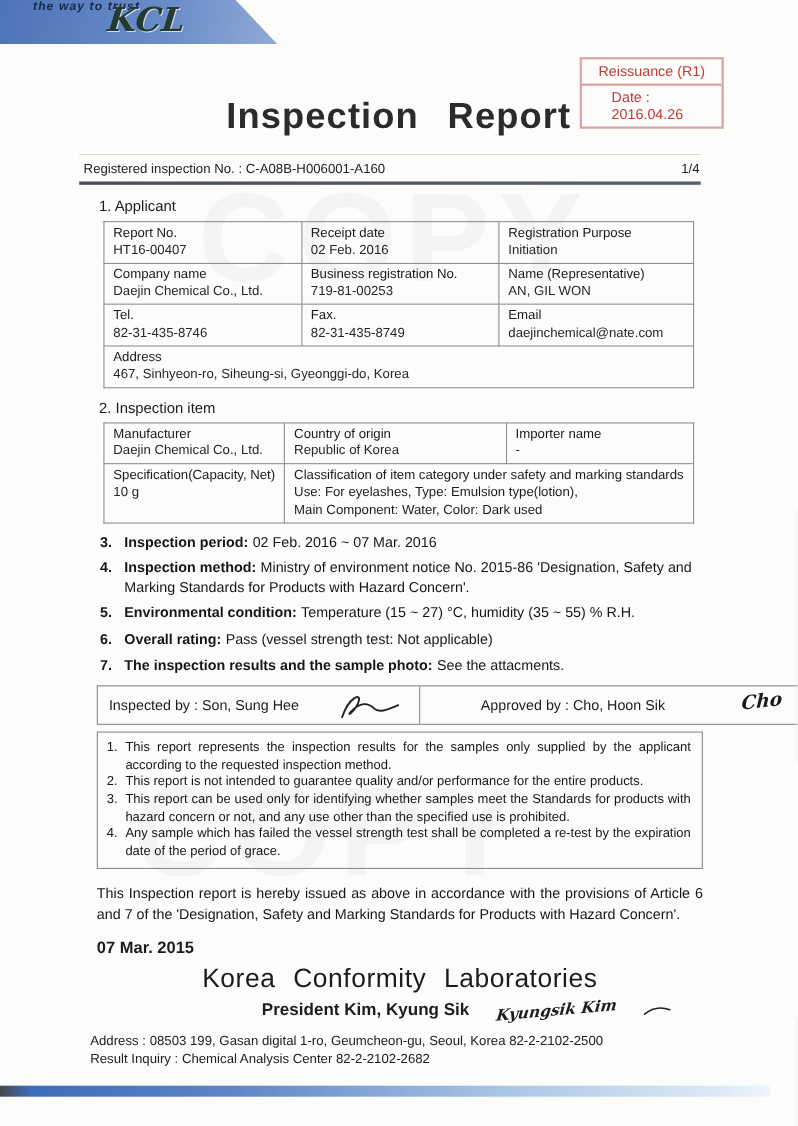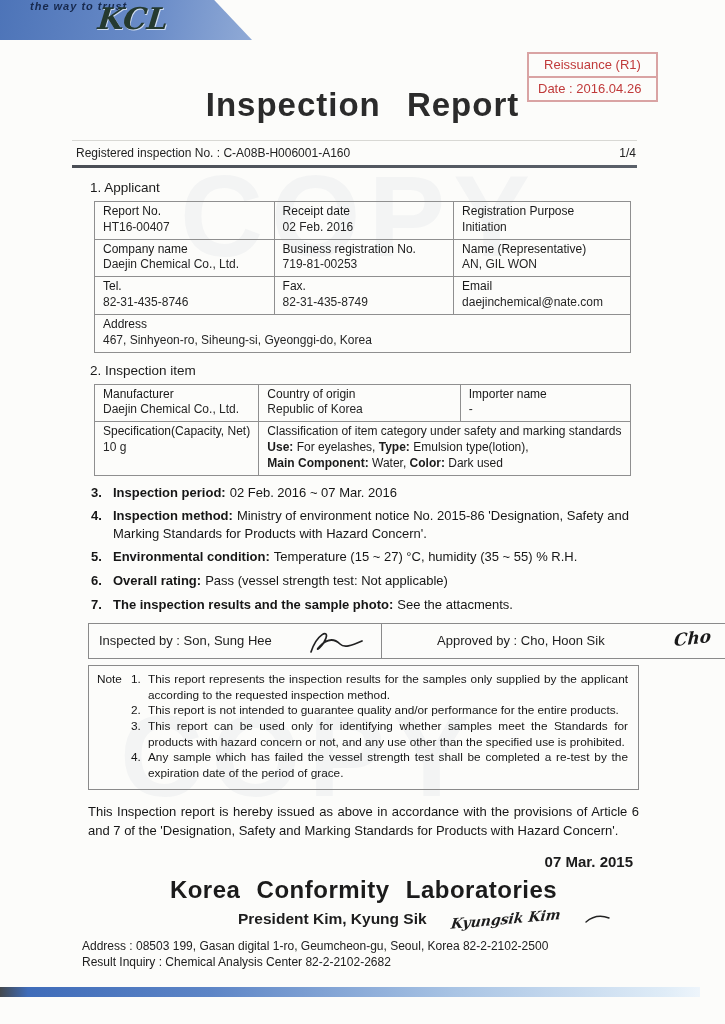--- a/index.html
+++ b/index.html
@@ -24,42 +24,42 @@
   .tagline { position:absolute; top:0px; left:30px; font-size:11px; font-style:italic;
              font-weight:bold; color:#17294d; letter-spacing:1px; }
   .kcl-logo { position:absolute; top:1px; left:98px; font-family:"DejaVu Serif", serif;
               font-size:30px; font-weight:bold; font-style:italic; color:#253a30;
               transform:skewX(-6deg); text-shadow:1px 1px 0 rgba(220,230,245,.9); }
 
   
   .reissue { position:absolute; top:52px; left:527px; width:131px;
              border:2px solid #d9a3a3; text-align:center; color:#c03a3a; font-size:13px; }
   .reissue-row { padding:3px 2px 4px; }
-  .reissue-row + .reissue-row { border-top:2px solid #d9a3a3; text-align:left; padding-left:9px; }
+  .reissue-row + .reissue-row { border-top:2px solid #d9a3a3; text-align:left; padding-left:27px; }
 
   .doc-title { position:absolute; top:86px; left:0; width:100%; text-align:center;
                font-size:33px; font-weight:bold; color:#2b2b2b;
                letter-spacing:1px; word-spacing:16px; }
 
   .regline { position:absolute; top:146px; left:76px; width:560px;
              display:flex; justify-content:space-between; font-size:12px; color:#222; }
   .rule-thin  { position:absolute; top:140px; left:72px; width:565px; height:1px; background:#d8d8d4; }
   .rule-thick { position:absolute; top:165px; left:72px; width:565px; height:3px;
                 background:linear-gradient(to right,#4a4e55,#5a6069); }
 
   .content { position:absolute; top:176px; left:88px; width:551px; }
   .heading { font-size:13.5px; margin:4px 0 6px 2px; color:#1b1b1b; }
   .heading.h2 { margin-top:10px; }
 
   table.grid { width:537px; margin-left:6px; border-collapse:collapse; font-size:12px;
                line-height:1.32; color:#1b1b1b; }
   table.grid td { border:1px solid #8f8f8f; padding:2px 8px 3px; vertical-align:top; }
   .c-lab { color:#191919; }
   .c-val { color:#262626; }
-  .b { font-weight:bold;text-align:right; }
+  .b { font-weight:normal;text-align:right; }
 
   .secs { margin-top:8px; font-size:13px; line-height:1.35; color:#161616; }
   .sec { position:relative; padding-left:25px; margin:6px 0; }
   .sec-num { position:absolute; left:3px; font-weight:bold; }
   .sec-label { font-weight:bold; margin-right:4px; }
 
   .signbox { margin-top:10px; width:640px; border:1px solid #8a8a8a; display:flex;
              font-size:13px;gap:45px; }
   .signcell { position:relative; padding:9px 10px 10px; }
   .signcell.left  { width:49.4%; border-right:1px solid #8a8a8a; }
@@ -72,23 +72,23 @@
   .notebox { margin-top:6px; width:551px; border:1px solid #8a8a8a;
              padding:6px 10px 7px 8px; font-size:11.8px; line-height:1.33;
              display:flex; color:#161616; }
   .note-word { width:34px; flex:none; }
   .note-items { flex:1; }
   .note-item { position:relative; padding-left:17px; text-align:justify; }
   .note-num { position:absolute; left:0; }
 
   .closing { margin-top:13px; font-size:13px; line-height:1.45; text-align:justify;
              color:#161616; }
-  .issue-date { margin:12px 6px 0 0; text-align:right; font-size:15px; font-weight:bold;
+  .issue-date { margin:12px 6px 0 0; font-size:15px; font-weight:bold;
                 color:#1b1b1b; }
-  .org { margin-top:6px; text-align:center; font-size:24px; font-weight:bold;
+  .org { margin-top:6px; text-align:center; font-size:24px; font-weight:normal;
          word-spacing:9px; letter-spacing:0.5px; color:#1b1b1b; }
   .president-line { margin:6px 0 0 150px; display:flex; align-items:center; gap:24px; }
   .president-label { font-size:15.5px; font-weight:bold; }
   .president-sig { font-family:"DejaVu Serif", serif; font-style:italic; font-weight:bold;
                    font-size:14px; transform:rotate(-5deg) skewX(-12deg); white-space:nowrap; }
   .addr { margin:10px 0 0 -6px; font-size:12px; line-height:1.38; color:#202020; }
 
   .bottom-bar { position:absolute; top:987px; left:0; width:700px; height:10px;
                 background:linear-gradient(to right,#44494e 0%,#3f6cb9 4%,#5d85c6 30%,#a9c4e4 65%,#dfecf7 95%,#eef5fb 100%); }
 </style>
@@ -236,21 +236,20 @@
           <path d="M6 24 C12 6, 24 1, 21 10 C18 19, 8 25, 15 18 C23 10, 30 11, 35 16 C39 20, 46 18, 57 13" fill="none" stroke="#222" stroke-width="1.7" stroke-linecap="round"></path>
         </svg>
       </div>
       <div class="signcell right">
         <span>Approved by : Cho, Hoon Sik</span>
         <span class="sig-text">Cho</span>
       </div>
     </div>
 
     <div class="notebox">
-      <div class="note-word">Note</div>
       <div class="note-items">
         <div class="note-item">
           <span class="note-num">1.</span>
           <span>This report represents the inspection results for the samples only supplied by the applicant according to the requested inspection method.</span>
         </div>
         <div class="note-item">
           <span class="note-num">2.</span>
           <span>This report is not intended to guarantee quality and/or performance for the entire products.</span>
         </div>
         <div class="note-item">

